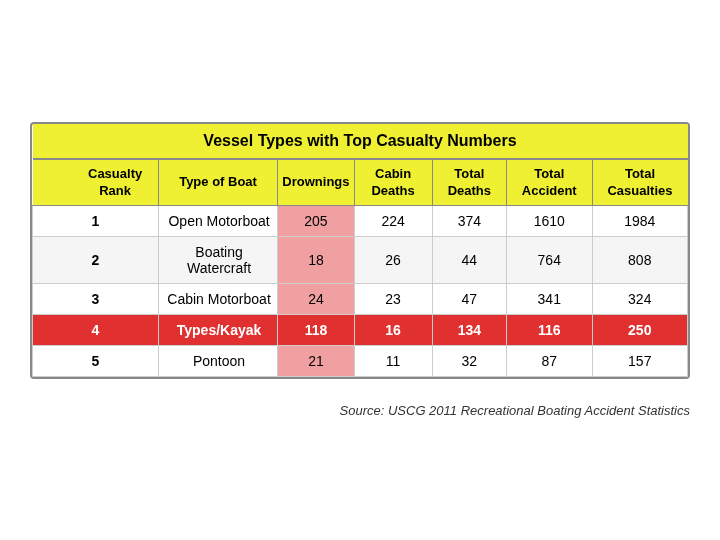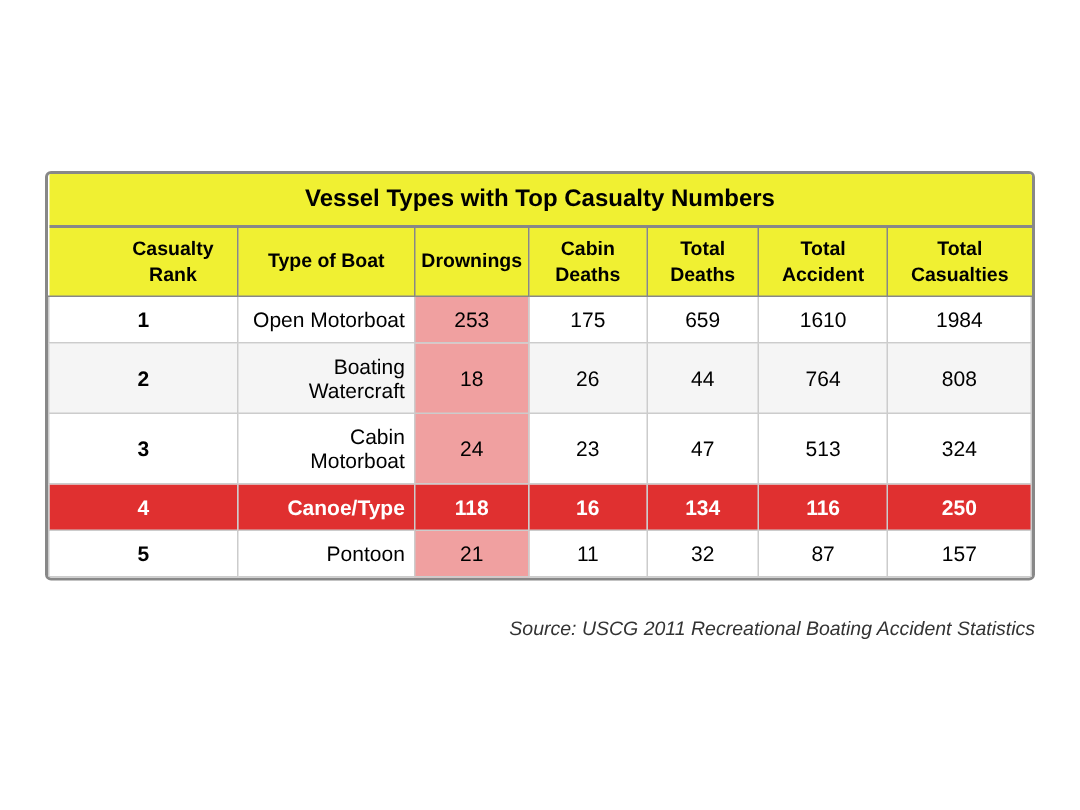--- a/index.html
+++ b/index.html
@@ -61,21 +61,21 @@
       background: #ffffff;
     }
     tbody tr:nth-child(even) {
       background: #f5f5f5;
     }
     .row-rank {
       font-weight: bold;
       font-size: 14px;
     }
     .row-boat {
-      text-align: right;
+      text-align: center;
       padding-left: 8px;
     }
     .highlight-row td {
       background: #e03030 !important;
       color: #ffffff;
       font-weight: bold;
     }
     .drowning-cell {
       background: #f0a0a0 !important;
     }
@@ -104,47 +104,47 @@
           <th>Cabin Deaths</th>
           <th>Total Deaths</th>
           <th>Total Accident</th>
           <th>Total Casualties</th>
         </tr>
       </thead>
       <tbody id="table-body">
       <tr>
             <td class="row-rank">1</td>
             <td class="row-boat">Open Motorboat</td>
-            <td class="drowning-cell">253</td>
-            <td>175</td>
-            <td>659</td>
+            <td class="drowning-cell">205</td>
+            <td>224</td>
+            <td>374</td>
             <td>1610</td>
             <td>1984</td>
           </tr>
           <tr>
             <td class="row-rank">2</td>
             <td class="row-boat">Boating Watercraft</td>
             <td class="drowning-cell">18</td>
             <td>26</td>
             <td>44</td>
             <td>764</td>
             <td>808</td>
           </tr>
           <tr>
             <td class="row-rank">3</td>
             <td class="row-boat">Cabin Motorboat</td>
             <td class="drowning-cell">24</td>
             <td>23</td>
             <td>47</td>
-            <td>513</td>
+            <td>341</td>
             <td>324</td>
           </tr>
           <tr class="highlight-row">
             <td class="row-rank">4</td>
-            <td class="row-boat">Canoe/Type</td>
+            <td class="row-boat">Types/Kayak</td>
             <td>118</td>
             <td>16</td>
             <td>134</td>
             <td>116</td>
             <td>250</td>
           </tr>
           <tr>
             <td class="row-rank">5</td>
             <td class="row-boat">Pontoon</td>
             <td class="drowning-cell">21</td>

